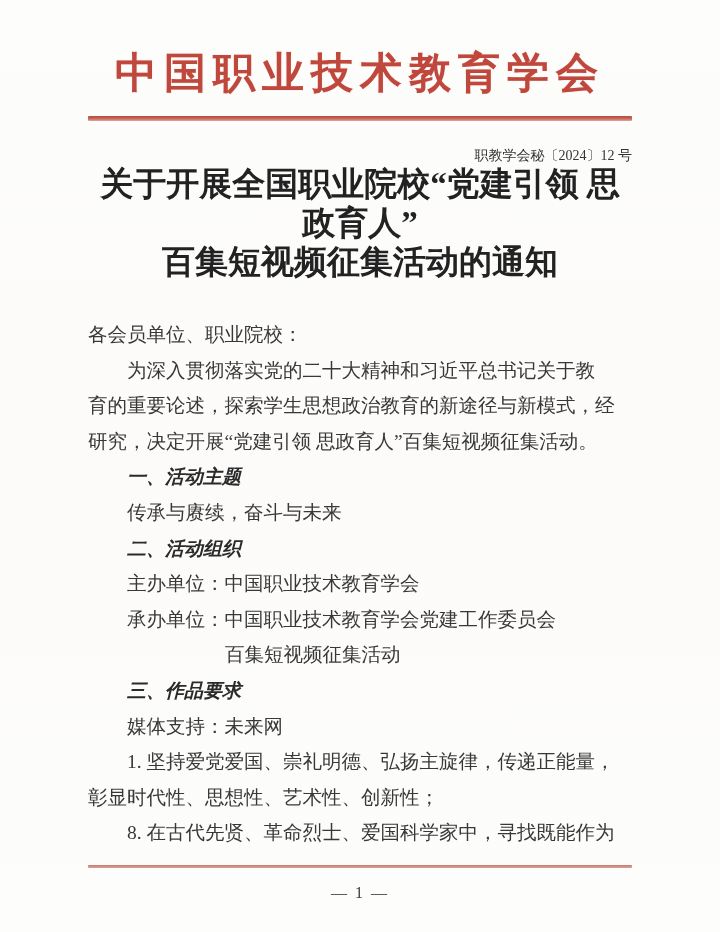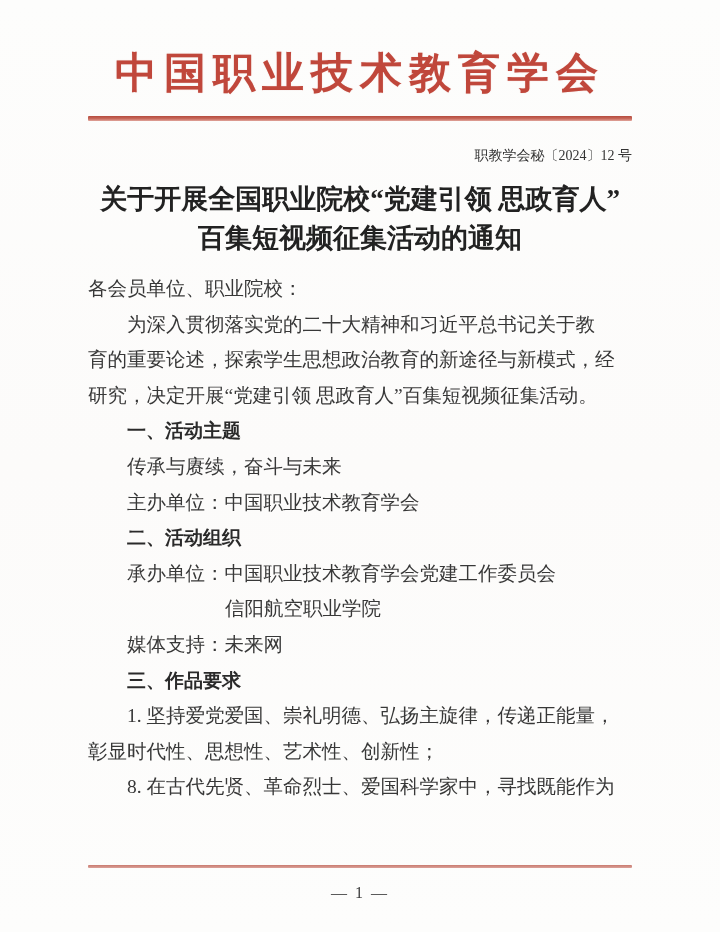--- a/index.html
+++ b/index.html
@@ -38,43 +38,43 @@
     border-radius: 1px;
   }
   .doc-number {
     margin-top: 25px;
     text-align: right;
     font-size: 14px;
     line-height: 19px;
     color: #333333;
   }
   .notice-title {
-    margin-top: 15px;
     text-align: center;
-    font-size: 27px;
+    font-size: 33px;
     line-height: 39px;
     font-weight: 700;
     color: #222222;
   }
   .body-text {
-    margin-top: 13px;
+    margin-top: 35px;
     font-size: 19.5px;
   }
   .bl {
     line-height: 35.6px;
     white-space: nowrap;
     color: #383838;
   }
   .ind2 { padding-left: 39px; }
   .ind7 { padding-left: 137px; }
   .bold {
     font-weight: 700;
     color: #2a2a2a;
     font-family: "Liberation Sans", "DejaVu Sans", sans-serif;
     font-size: 19px;
+    font-style: italic;
   }
   .footer-line {
     position: absolute;
     left: 88px;
     right: 88px;
     top: 865px;
     height: 3px;
     background: linear-gradient(180deg, #c97a6f 0%, #dba29a 100%);
     border-radius: 1px;
   }
@@ -106,26 +106,26 @@
       <div>百集短视频征集活动的通知</div>
     </div>
 
     <div class="body-text">
       <div class="bl">各会员单位、职业院校：</div>
       <div class="bl ind2">为深入贯彻落实党的二十大精神和习近平总书记关于教</div>
       <div class="bl">育的重要论述，探索学生思想政治教育的新途径与新模式，经</div>
       <div class="bl">研究，决定开展“党建引领 思政育人”百集短视频征集活动。</div>
       <div class="bl ind2 bold">一、活动主题</div>
       <div class="bl ind2">传承与赓续，奋斗与未来</div>
+      <div class="bl ind2 bold">二、活动组织</div>
       <div class="bl ind2">主办单位：中国职业技术教育学会</div>
-      <div class="bl ind2 bold">二、活动组织</div>
       <div class="bl ind2">承办单位：中国职业技术教育学会党建工作委员会</div>
-      <div class="bl ind7">信阳航空职业学院</div>
+      <div class="bl ind7">百集短视频征集活动</div>
+      <div class="bl ind2 bold">三、作品要求</div>
       <div class="bl ind2">媒体支持：未来网</div>
-      <div class="bl ind2 bold">三、作品要求</div>
       <div class="bl ind2">1. 坚持爱党爱国、崇礼明德、弘扬主旋律，传递正能量，</div>
       <div class="bl">彰显时代性、思想性、艺术性、创新性；</div>
       <div class="bl ind2">8. 在古代先贤、革命烈士、爱国科学家中，寻找既能作为</div>
     </div>
 
   </div>
 
   <div class="footer-line"></div>
   <div class="page-number">— 1 —</div>
 </div>

